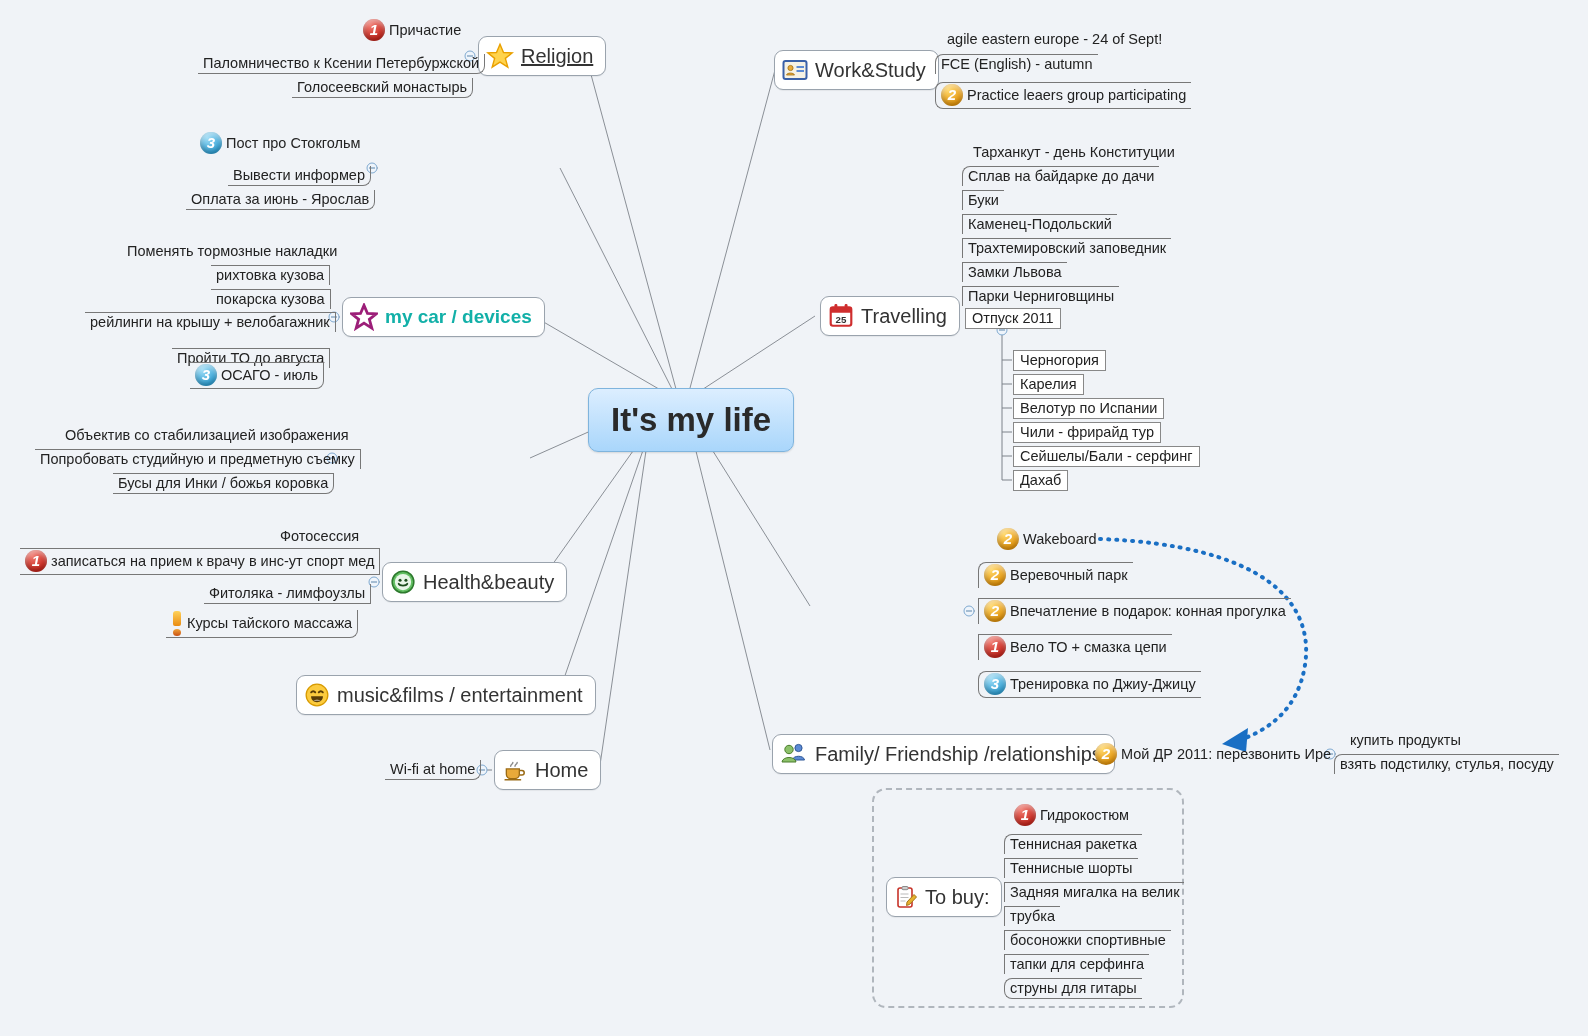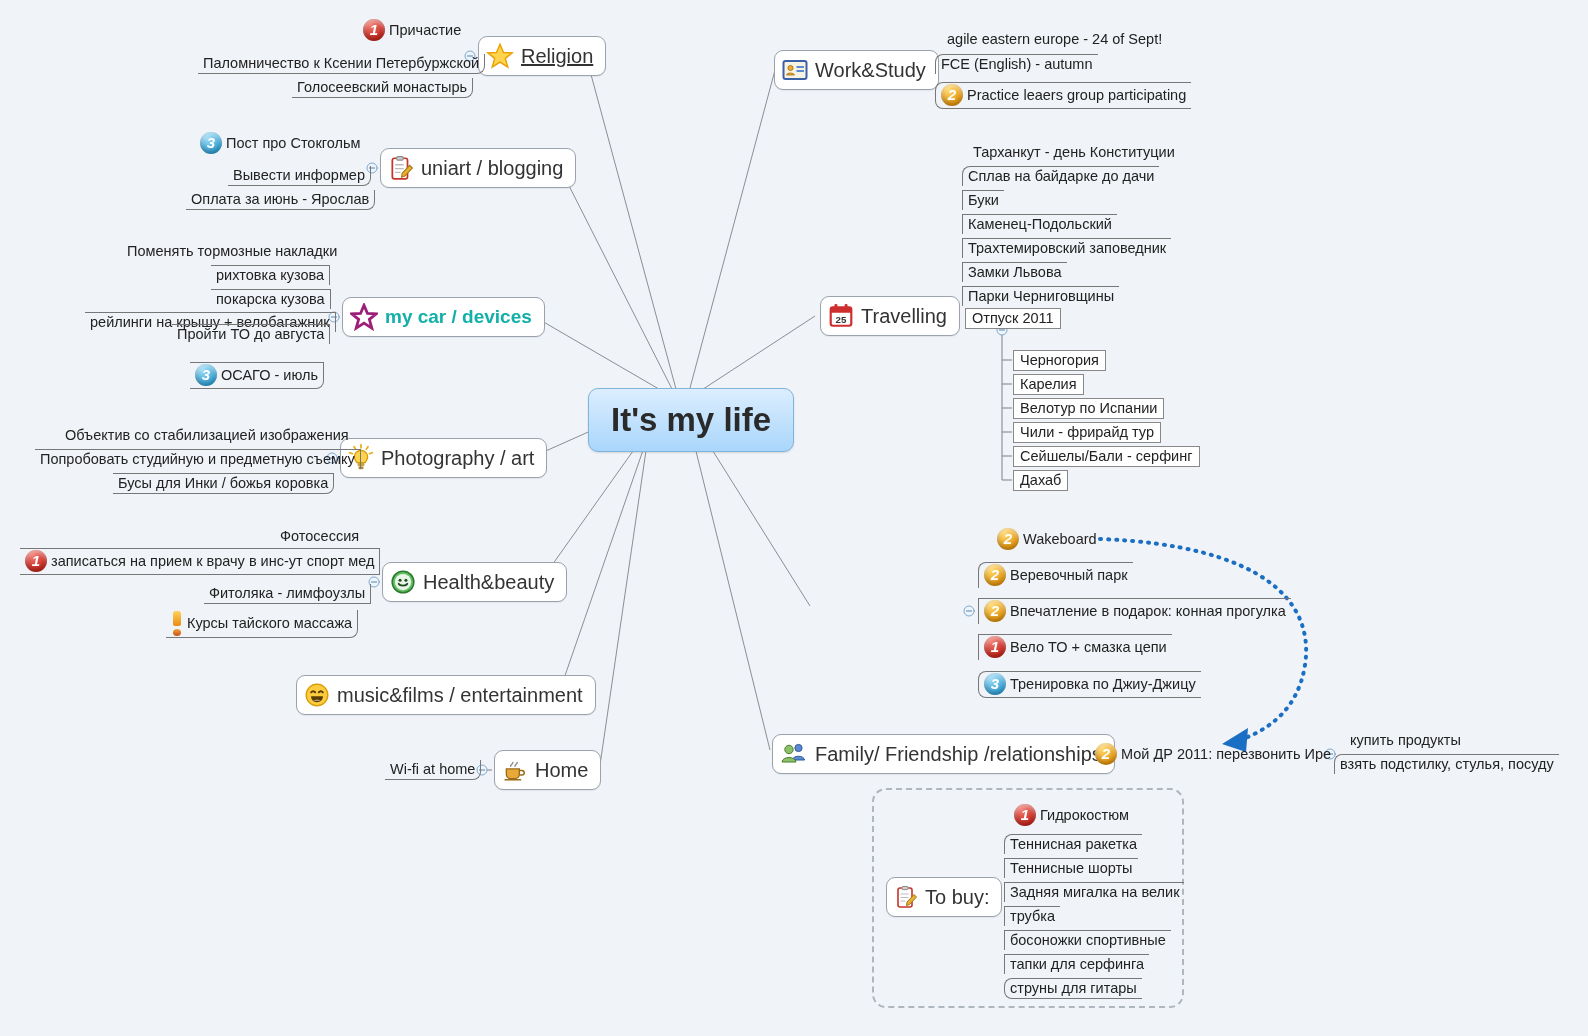--- a/index.html
+++ b/index.html
@@ -168,31 +168,20 @@
     <span class="pm pm1">1</span>
     <span>Причастие</span>
   </div>
   <div class="leaf" style="left:198px; top:54px; border-bottom:1px solid #777; border-right:1px solid #777; border-radius:0 0 8px 0;">
     <span>Паломничество к Ксении Петербуржской</span>
   </div>
   <div class="leaf" style="left:292px; top:78px; border-bottom:1px solid #777; border-right:1px solid #777; border-radius:0 0 8px 0;">
     <span>Голосеевский монастырь</span>
   </div>
 
-  <div class="node main" style="left:380px; top:148px;">
-    <span class="ic">
-      <svg width="26" height="26" viewBox="0 0 24 24">
-        <rect x="4" y="3" width="14" height="19" rx="2" fill="#fff" stroke="#c7342a" stroke-width="1.6"></rect>
-        <rect x="8" y="1.5" width="6" height="3.2" rx="1" fill="#cfcfcf" stroke="#8b8b8b" stroke-width="1"></rect>
-        <path d="M6.5 9h8 M6.5 12.5h8 M6.5 16h5" stroke="#bbb" stroke-width="1.2"></path>
-        <path d="M13 17 L20 9.5 L22.5 12 L15.5 19.5 L12.5 20.5 Z" fill="#e6b12e" stroke="#a5761a" stroke-width="1"></path>
-      </svg>
-    </span>
-    <span class="lbl">uniart / blogging</span>
-  </div>
   <div class="leaf" style="left:195px; top:131px;">
     <span class="pm pm3">3</span>
     <span>Пост про Стокгольм</span>
   </div>
   <div class="leaf" style="left:228px; top:166px; border-bottom:1px solid #777; border-right:1px solid #777; border-radius:0 0 8px 0;">
     <span>Вывести информер</span>
   </div>
   <div class="leaf" style="left:186px; top:190px; border-bottom:1px solid #777; border-right:1px solid #777; border-radius:0 0 8px 0;">
     <span>Оплата за июнь - Ярослав</span>
   </div>
@@ -210,39 +199,28 @@
   </div>
   <div class="leaf" style="left:211px; top:265px; border-top:1px solid #777; border-right:1px solid #777;">
     <span>рихтовка кузова</span>
   </div>
   <div class="leaf" style="left:211px; top:289px; border-top:1px solid #777; border-right:1px solid #777;">
     <span>покарска кузова</span>
   </div>
   <div class="leaf" style="left:85px; top:312px; border-top:1px solid #777; border-right:1px solid #777;">
     <span>рейлинги на крышу + велобагажник</span>
   </div>
-  <div class="leaf" style="left:172px; top:324px; border-top:1px solid #777; border-right:1px solid #777;">
+  <div class="leaf" style="left:172px; top:348px; border-top:1px solid #777; border-right:1px solid #777;">
     <span>Пройти ТО до августа</span>
   </div>
   <div class="leaf" style="left:190px; top:362px; border-top:1px solid #777; border-right:1px solid #777; border-bottom:1px solid #777; border-radius:0 0 8px 0;">
     <span class="pm pm3">3</span>
     <span>ОСАГО - июль</span>
   </div>
 
-  <div class="node main" style="left:340px; top:438px;">
-    <span class="ic">
-      <svg width="26" height="28" viewBox="0 0 24 26">
-        <path d="M12 6c-3.6 0-6.2 2.7-6.2 6 0 2.5 1.6 3.9 2.4 5.2h7.6c.8-1.3 2.4-2.7 2.4-5.2 0-3.3-2.6-6-6.2-6z" fill="#ffd34d" stroke="#d79a00" stroke-width="1.2"></path>
-        <rect x="8.8" y="17.6" width="6.4" height="3" rx="1" fill="#c8a23d"></rect>
-        <rect x="9.6" y="20.8" width="4.8" height="2.6" rx="1" fill="#b08b2c"></rect>
-        <path d="M12 0.5v3 M5.5 2.5l1.6 2.4 M18.5 2.5l-1.6 2.4 M1.5 8l2.6 1 M22.5 8l-2.6 1" stroke="#e8b01e" stroke-width="1.6" stroke-linecap="round"></path>
-      </svg>
-    </span>
-    <span class="lbl">Photography / art</span>
-  </div>
   <div class="leaf" style="left:60px; top:426px;">
     <span>Объектив со стабилизацией изображения</span>
   </div>
   <div class="leaf" style="left:28px; top:449px; border-top:1px solid #777; border-right:1px solid #777;margin-left:7px;">
     <span>Попробовать студийную и предметную съемку</span>
   </div>
   <div class="leaf" style="left:113px; top:473px; border-top:1px solid #777; border-right:1px solid #777; border-bottom:1px solid #777; border-radius:0 0 8px 0;">
     <span>Бусы для Инки / божья коровка</span>
   </div>
 

